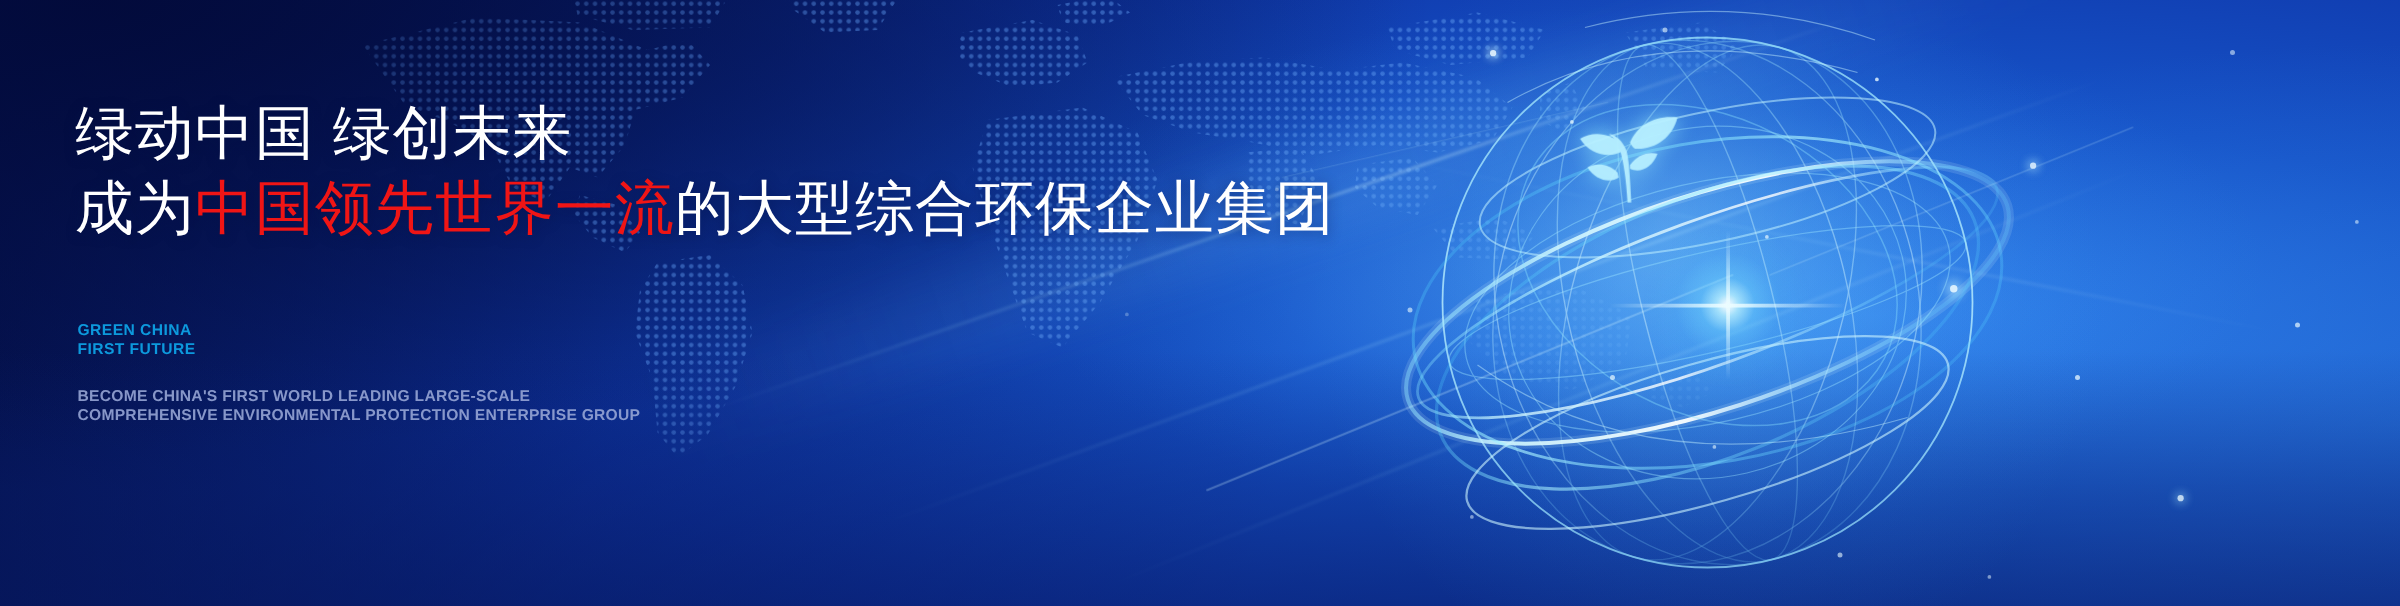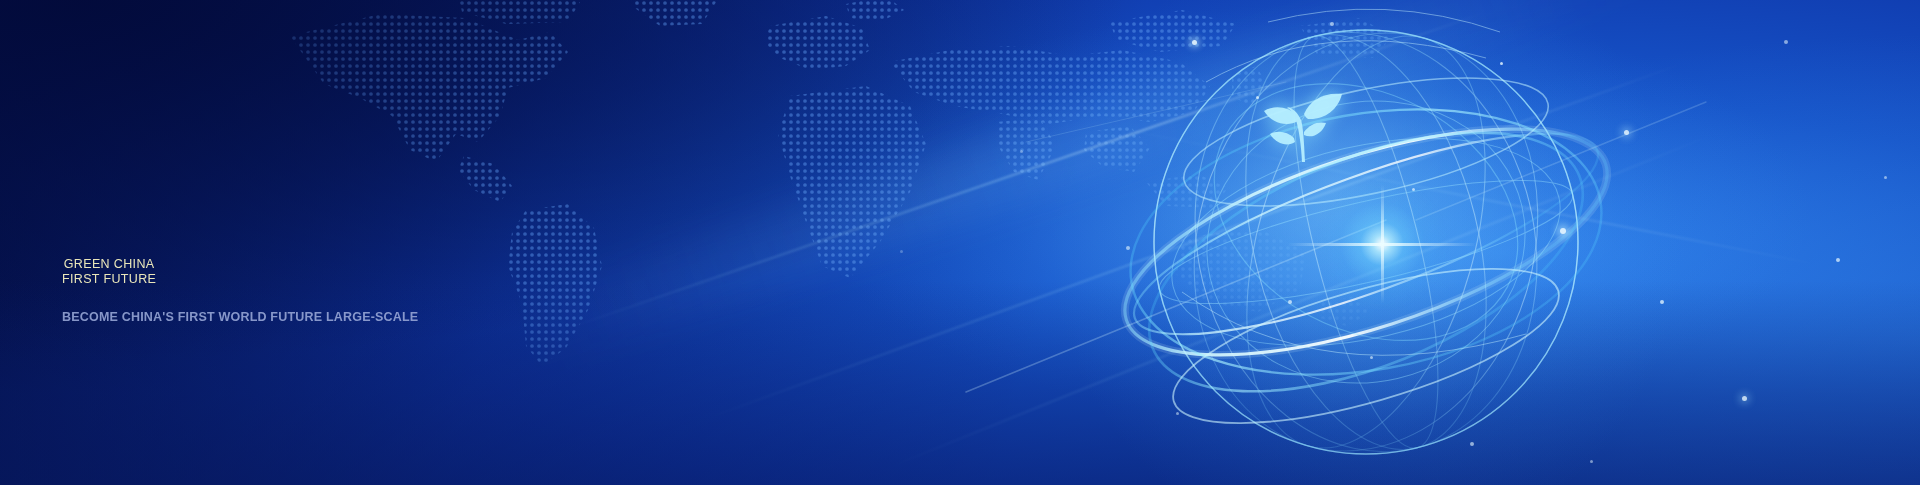--- a/index.html
+++ b/index.html
@@ -122,27 +122,26 @@
     white-space:nowrap;
     text-shadow:0 2px 10px rgba(0,18,70,.45);
   }
   .headline .l1{display:block;}
   .headline .l2{display:block;}
   .hl-red{color:#f01515;}
 
   .slogan-en{
     position:absolute;
     left:2px; top:257px;
-    color:#fef9c3;
+    color:#0ea5e9;
     font-size:12.5px;
-    font-weight:normal;
+    font-weight:bold;
     line-height:15px;
     letter-spacing:.35px;
     opacity:.92;
-    text-align:center;
   }
   .slogan-en span{display:block;}
 
   .tagline-en{
     position:absolute;
     left:2px; top:310px;
     color:#9aa9d8;
     font-size:12.5px;
     font-weight:bold;
     line-height:14.5px;
@@ -328,24 +327,29 @@
     <div class="p" style="left:1176px;top:412px;width:3px;height:3px;opacity:.5;"></div>
     <div class="p" style="left:1470px;top:442px;width:4px;height:4px;opacity:.6;"></div>
     <div class="p" style="left:1590px;top:460px;width:3px;height:3px;opacity:.5;"></div>
     <div class="p" style="left:1020px;top:150px;width:3px;height:3px;opacity:.35;"></div>
     <div class="p" style="left:900px;top:250px;width:3px;height:3px;opacity:.28;"></div>
     <div class="p" style="left:1784px;top:40px;width:4px;height:4px;opacity:.55;"></div>
   </div>
 
   <div class="content">
 
+    <div class="headline">
+      <span class="l1">绿动中国 绿创未来</span>
+      <span class="l2"><span>成为</span><span class="hl-red">中国领先世界一流</span><span>的大型综合环保企业集团</span></span>
+    </div>
 
     <div class="slogan-en">
       <span>GREEN CHINA</span>
       <span>FIRST FUTURE</span>
     </div>
 
     <div class="tagline-en">
-      <span>BECOME CHINA'S FIRST WORLD FUTURE LARGE-SCALE</span>
+      <span>BECOME CHINA'S FIRST WORLD LEADING LARGE-SCALE</span>
+      <span>COMPREHENSIVE ENVIRONMENTAL PROTECTION ENTERPRISE GROUP</span>
     </div>
 
   </div>
 </div>
 
 </body></html>

